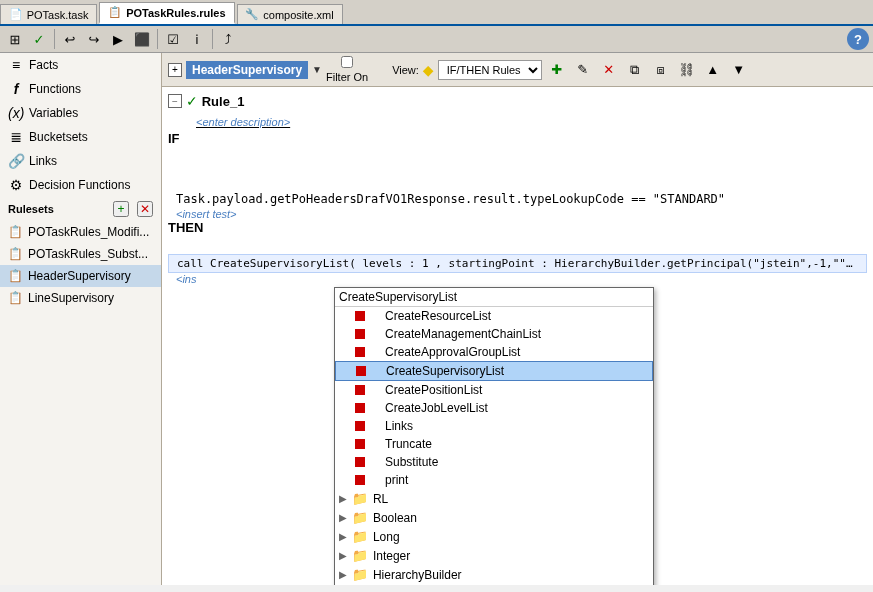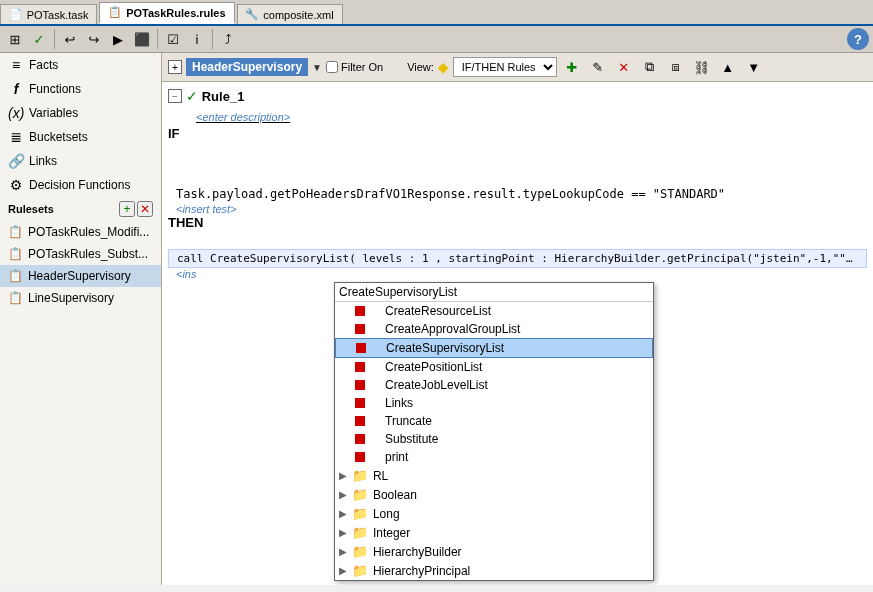--- a/index.html
+++ b/index.html
@@ -71,21 +71,21 @@
       align-items: center;
       padding: 4px 8px;
       cursor: pointer;
       gap: 5px;
       font-size: 12px;
     }
     .sidebar-item.selected { background: #c5d8ea; }
     .sidebar-icon { font-size: 14px; width: 16px; text-align: center; }
     .ruleset-header {
       display: flex; align-items: center; padding: 4px 8px; font-weight: bold; font-size: 11px;
-      gap: 2px;
+      gap: 8px;
     }
     .ruleset-header-btn {
       width: 16px; height: 16px; cursor: pointer; display: flex; align-items: center; justify-content: center;
       font-size: 12px; color: #008000;
     }
     .ruleset-header-btn.red { color: #cc0000; }
 
     
     .content {
       flex: 1;
@@ -108,21 +108,21 @@
       display: flex; align-items: center; gap: 4px;
       font-weight: bold; font-size: 12px;
       background: #4a7fc1; color: white;
       padding: 2px 6px;
     }
     .expand-btn {
       width: 14px; height: 14px; border: 1px solid #666; background: #fff;
       cursor: pointer; display: flex; align-items: center; justify-content: center; font-size: 10px;
     }
     .arrow-down { font-size: 10px; color: #333; }
-    .filter-area { display: flex; align-items: center; gap: 3px; font-size: 11px; }
+    .filter-area { display: flex; align-items: center; gap: 3px; font-size: 11px; flex-direction: column; }
     .filter-checkbox { width: 12px; height: 12px; }
     .view-label { font-size: 11px; margin-left: 20px; }
     .view-select {
       padding: 1px 4px; font-size: 11px; border: 1px solid #999;
       background: white; height: 20px;
     }
     .icon-btn {
       width: 22px; height: 22px; border: 1px solid transparent;
       background: transparent; cursor: pointer;
       display: flex; align-items: center; justify-content: center; font-size: 13px;
@@ -338,20 +338,24 @@
       <div class="autocomplete-container">
         <input class="autocomplete-input" type="text" value="CreateSupervisoryList" style="">
         <div class="autocomplete-list">
 
           <div class="ac-item">
             <span class="red-square"></span>
             <span>CreateResourceList</span>
           </div>
           <div class="ac-item">
             <span class="red-square"></span>
+            <span>CreateManagementChainList</span>
+          </div>
+          <div class="ac-item">
+            <span class="red-square"></span>
             <span>CreateApprovalGroupList</span>
           </div>
           <div class="ac-item selected">
             <span class="red-square"></span>
             <span>CreateSupervisoryList</span>
           </div>
           <div class="ac-item">
             <span class="red-square"></span>
             <span>CreatePositionList</span>
           </div>

